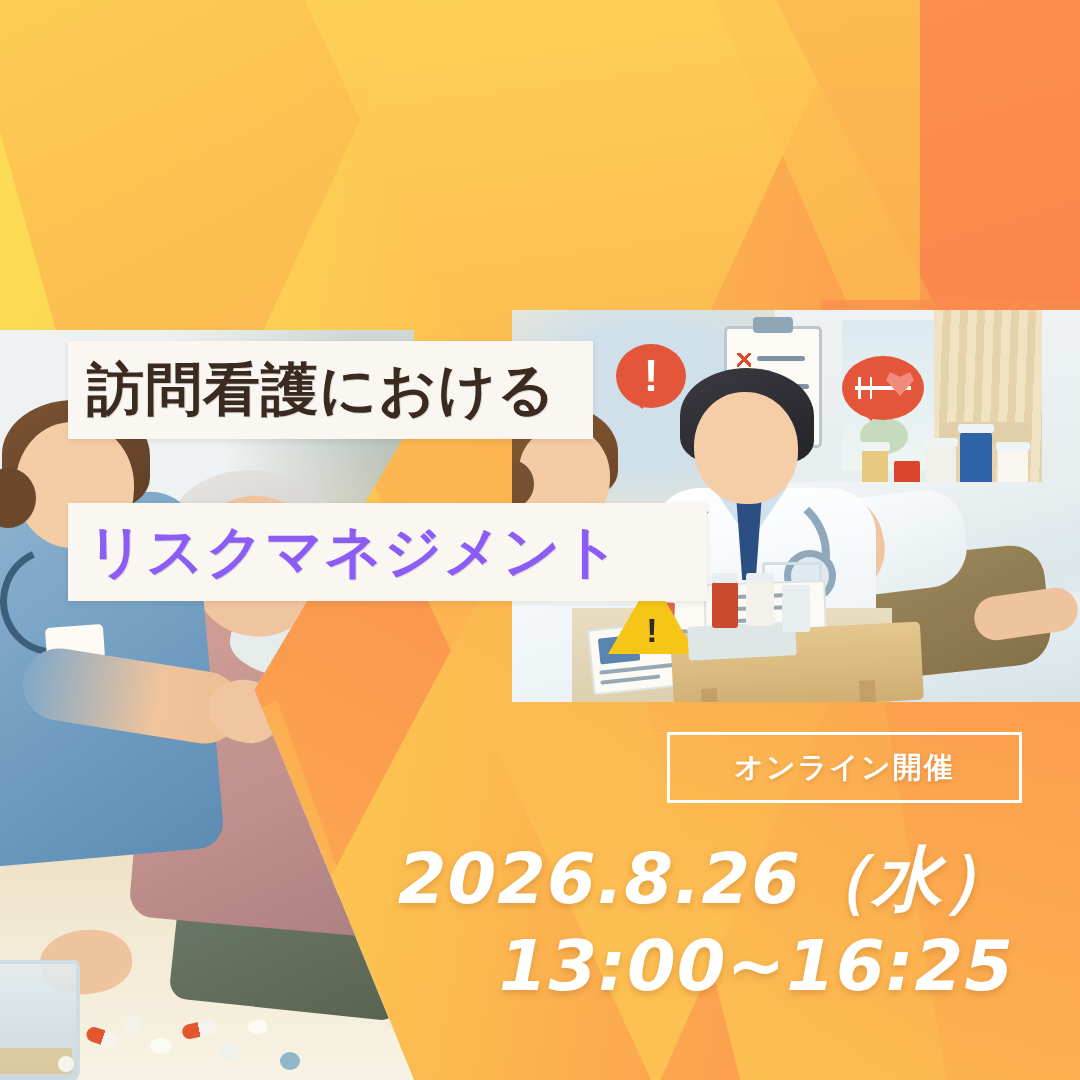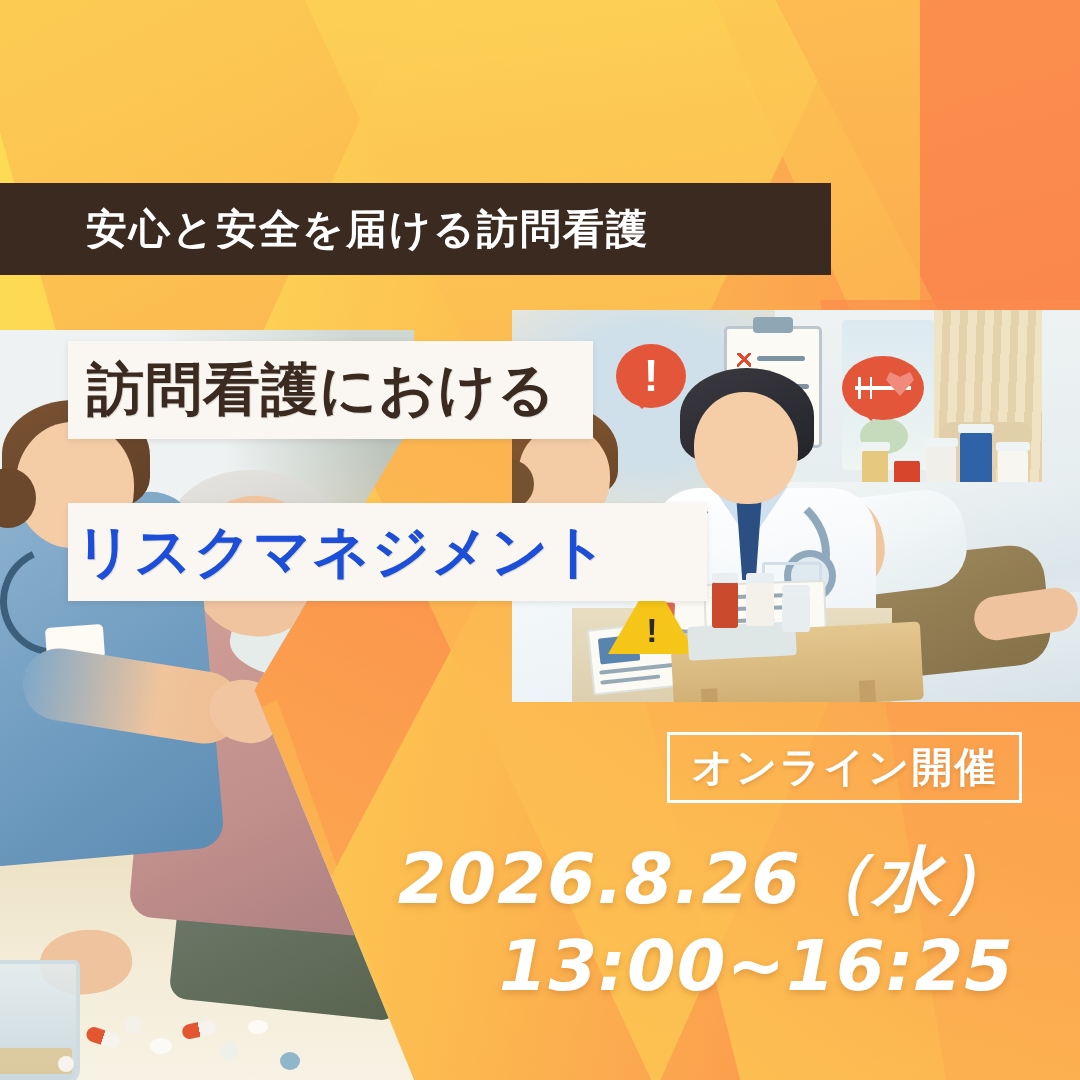--- a/index.html
+++ b/index.html
@@ -217,31 +217,31 @@
     box-shadow:0 2px 6px rgba(60,40,20,.10);
   }
   #title-line1{left:68px;top:341px;width:525px;height:98px;text-align:right;}
   #title-line1 span{
     color:#3a2a20;font-size:57px;font-weight:bold;letter-spacing:1px;padding-left:19px;
     font-family:"DejaVu Sans","Liberation Sans",sans-serif;
     text-shadow:1px 1px 0 rgba(0,0,0,.12);
   }
   #title-line2{left:68px;top:503px;width:639px;height:98px;}
   #title-line2 span{
-    color:#1d4ed8;font-size:57px;font-weight:bold;letter-spacing:1px;padding-left:7px;
+    color:#8b5cf6;font-size:57px;font-weight:bold;letter-spacing:1px;padding-left:19px;
     font-family:"DejaVu Sans","Liberation Sans",sans-serif;
     text-shadow:1px 1px 0 rgba(0,0,0,.12);
   }
 
   #online-badge{
     position:absolute;left:667px;top:732px;width:349px;height:65px;
     border:3px solid #ffffff;display:flex;align-items:center;justify-content:center;
   }
   #online-badge span{
-    color:#ffffff;font-size:41px;font-weight:bold;letter-spacing:2px;
+    color:#ffffff;font-size:29px;font-weight:bold;letter-spacing:2px;
     font-family:"DejaVu Sans","Liberation Sans",sans-serif;
     text-shadow:0 2px 4px rgba(150,80,20,.28);
   }
 
   .date-line{
     position:absolute;color:#ffffff;font-weight:bold;
     font-family:"DejaVu Sans","Liberation Sans",sans-serif;
     text-shadow:0 3px 7px rgba(160,85,25,.30);
     white-space:nowrap;
     font-style:italic;
@@ -392,23 +392,20 @@
         <span class="cap2"></span>
       </div>
     <div class="vial" style="left:234px;bottom:76px;width:28px;height:44px;background:#f3f1ea;">
         <span class="cap2"></span>
       </div>
     <div class="vial" style="left:270px;bottom:70px;width:28px;height:38px;background:#e8edf0;">
         <span class="cap2"></span>
       </div>
   </div>
 
-  <div class="kicker">
-    <span>安心と安全を届ける訪問看護</span>
-  </div>
 
   <div class="title-box" id="title-line1">
     <span>訪問看護における</span>
   </div>
   <div class="title-box" id="title-line2">
     <span>リスクマネジメント</span>
   </div>
 
   <div id="online-badge">
     <span>オンライン開催</span>

